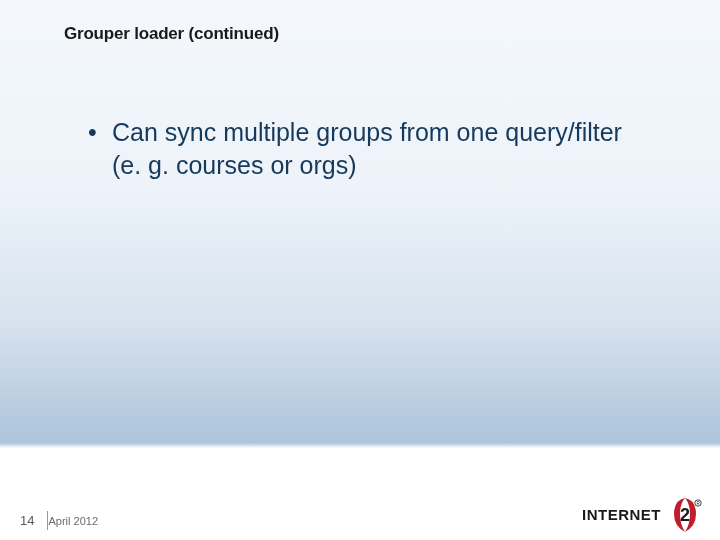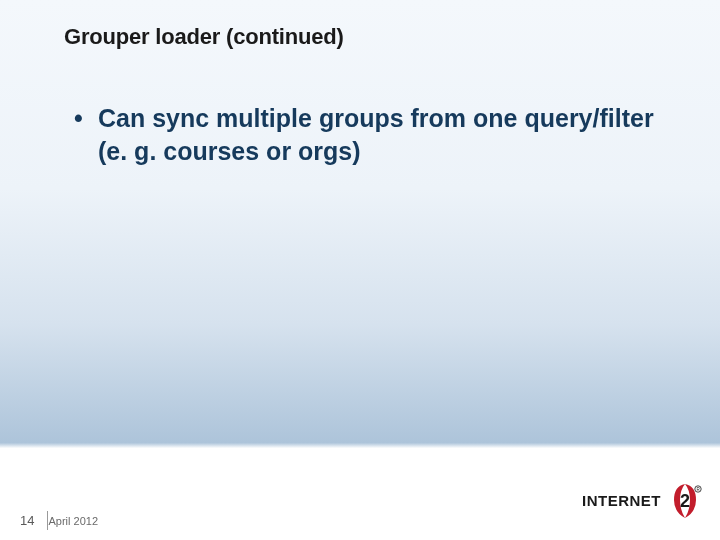--- a/index.html
+++ b/index.html
@@ -14,39 +14,38 @@
     position: relative;
     width: 720px;
     height: 540px;
     background: linear-gradient(to bottom, #f4f8fc 0%, #edf3f9 35%, #d6e2ee 60%, #adc4da 82%, #ffffff 83%, #ffffff 100%);
     box-sizing: border-box;
   }
   .title {
     position: absolute;
     top: 24px;
     left: 64px;
-    font-size: 22px;
+    font-size: 17px;
     font-weight: bold;
     color: #1a1a1a;
     letter-spacing: -0.2px;
   }
   .content {
     position: absolute;
     top: 100px;
     left: 64px;
     right: 60px;
     color: #163a5c;
     font-size: 25px;
     line-height: 1.3;
   }
   .content ul {
-    margin: 2px;
+    margin: 16px;
     padding-left: 28px;
     list-style: none;
-    font-weight: bold;
   }
   .content li {
     position: relative;
     margin-bottom: 4px;
     padding-left: 4px;
   }
   .content li::before {
     content: "•";
     position: absolute;
     left: -20px;
@@ -76,21 +75,21 @@
     bottom: -2px;
     width: 1px;
     background: #9a9a9a;
   }
   .date {
     font-size: 11px;
     color: #6a6a6a;
   }
   .logo {
     position: absolute;
-    bottom: 16px;
+    bottom: 2px;
     right: 18px;
     width: 120px;
     height: 46px;
   }
 </style>
 </head>
 <body>
 
 <div class="slide">
 

